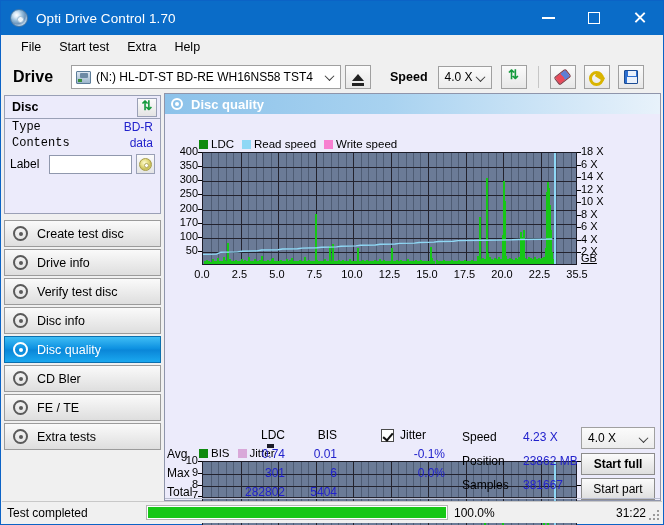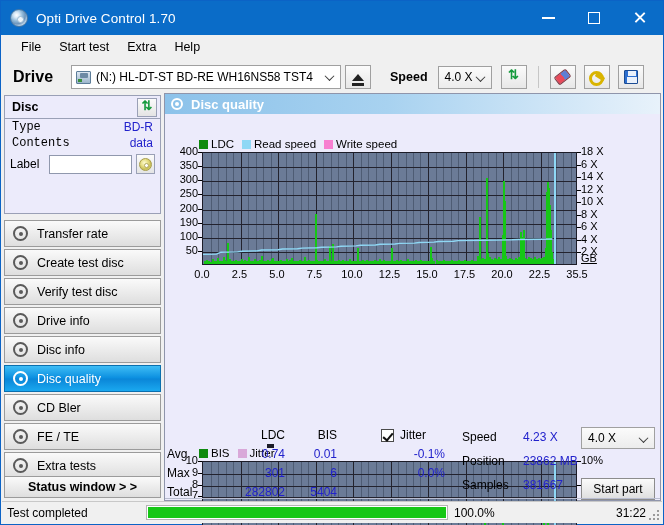--- a/index.html
+++ b/index.html
@@ -342,57 +342,52 @@
         <input id="label-input" value="" style="">
         <div id="label-cd-btn">
             <div class="ico-cd"></div>
           </div>
       </div>
     </div>
 
     <div id="navlist">
         <div class="nav-btn">
           <span class="nav-ico"></span>
-          <span>Transfer rate</span>
+          <span>Create test disc</span>
         </div>
         <div class="nav-btn">
           <span class="nav-ico"></span>
-          <span>Create test disc</span>
+          <span>Drive info</span>
         </div>
         <div class="nav-btn">
           <span class="nav-ico"></span>
           <span>Verify test disc</span>
         </div>
         <div class="nav-btn">
           <span class="nav-ico"></span>
-          <span>Drive info</span>
-        </div>
-        <div class="nav-btn">
-          <span class="nav-ico"></span>
           <span>Disc info</span>
         </div>
         <div class="nav-btn selected">
           <span class="nav-ico"></span>
           <span>Disc quality</span>
         </div>
         <div class="nav-btn">
           <span class="nav-ico"></span>
           <span>CD Bler</span>
         </div>
         <div class="nav-btn">
           <span class="nav-ico"></span>
           <span>FE / TE</span>
         </div>
         <div class="nav-btn">
           <span class="nav-ico"></span>
           <span>Extra tests</span>
         </div>
       </div>
 
-    <div id="status-btn">Status window &gt; &gt;</div>
   </div>
 
   <div id="main">
     <div id="main-head">
       <div id="main-head-ico"></div>
       <div id="main-head-title">Disc quality</div>
     </div>
 
     <div class="chart-wrap" id="chart-top" style="left: 0px; top: 20px; width: 495px; height: 155px;">
         <div class="legend" style="left: 34px; top: 4px;">
@@ -656,21 +651,21 @@
           <div class="spike" style="left: 350px; width: 2px; height: 4.52px; background: rgb(22, 199, 22);"></div>
           <svg width="375" height="113" style="position: absolute; left: 0px; top: 0px;">
             <polyline points="0.0,101.4 13.5,101.1 18.0,99.2 34.5,98.9 39.0,98.2 54.0,97.9 58.5,97.0 75.0,96.7 79.5,96.0 94.5,95.7 99.0,95.1 114.0,94.8 118.5,94.2 133.5,93.9 138.0,93.2 153.0,92.9 157.5,92.3 172.5,92.0 177.0,91.3 192.0,91.0 196.5,90.4 211.5,90.1 216.0,89.5 231.0,89.1 235.5,88.5 250.5,88.2 255.0,87.6 279.0,87.3 294.0,87.1 309.0,86.8 315.0,86.5 337.5,86.3 349.5,86.0" fill="none" stroke="#8fd8f5" stroke-width="1.4"></polyline>
           </svg>
           <div style="position: absolute; top: 0px; bottom: 0px; left: 351px; width: 2px; background: rgb(143, 216, 245);"></div>
         </div>
         <div class="ytick" style="left: 3px; width: 30px; top: 109.875px;">50</div>
         <div class="tickmark" style="left: 33px; top: 116.875px;"></div>
         <div class="ytick" style="left: 3px; width: 30px; top: 95.75px;">100</div>
         <div class="tickmark" style="left: 33px; top: 102.75px;"></div>
-        <div class="ytick" style="left: 3px; width: 30px; top: 81.625px;">190</div>
+        <div class="ytick" style="left: 3px; width: 30px; top: 81.625px;">170</div>
         <div class="tickmark" style="left: 33px; top: 88.625px;"></div>
         <div class="ytick" style="left: 3px; width: 30px; top: 67.5px;">200</div>
         <div class="tickmark" style="left: 33px; top: 74.5px;"></div>
         <div class="ytick" style="left: 3px; width: 30px; top: 53.375px;">250</div>
         <div class="tickmark" style="left: 33px; top: 60.375px;"></div>
         <div class="ytick" style="left: 3px; width: 30px; top: 39.25px;">300</div>
         <div class="tickmark" style="left: 33px; top: 46.25px;"></div>
         <div class="ytick" style="left: 3px; width: 30px; top: 25.125px;">350</div>
         <div class="tickmark" style="left: 33px; top: 32.125px;"></div>
         <div class="ytick" style="left: 3px; width: 30px; top: 11px;">400</div>
@@ -816,20 +811,21 @@
         <div class="st h" style="left: 297px; top: 3px; width: 60px; text-align: left;">Speed</div>
         <div class="st v" style="left: 358px; top: 3px; width: 56px; text-align: left;">4.23 X</div>
         <div class="st h" style="left: 297px; top: 27px; width: 60px; text-align: left;">Position</div>
         <div class="st v" style="left: 358px; top: 27px; width: 62px; text-align: left;">23862 MB</div>
         <div class="st h" style="left: 297px; top: 51px; width: 60px; text-align: left;">Samples</div>
         <div class="st v" style="left: 358px; top: 51px; width: 62px; text-align: left;">381667</div>
         <div id="speedsel">
           <div id="speedsel-text">4.0 X</div>
           <div class="cb-arrow"></div>
         </div>
+        <div class="actbtn" id="start-full">Start full</div>
         <div class="actbtn" id="start-part">Start part</div>
         <div style="position: absolute; left: 0px; right: 0px; top: 71px; height: 1px; background: rgb(185, 189, 208);"></div>
       </div>
   </div>
 
   <div id="statusbar">
     <div id="status-text">Test completed</div>
     <div id="progress-outer">
       <div id="progress-fill" style="width: 298px;"></div>
     </div>

